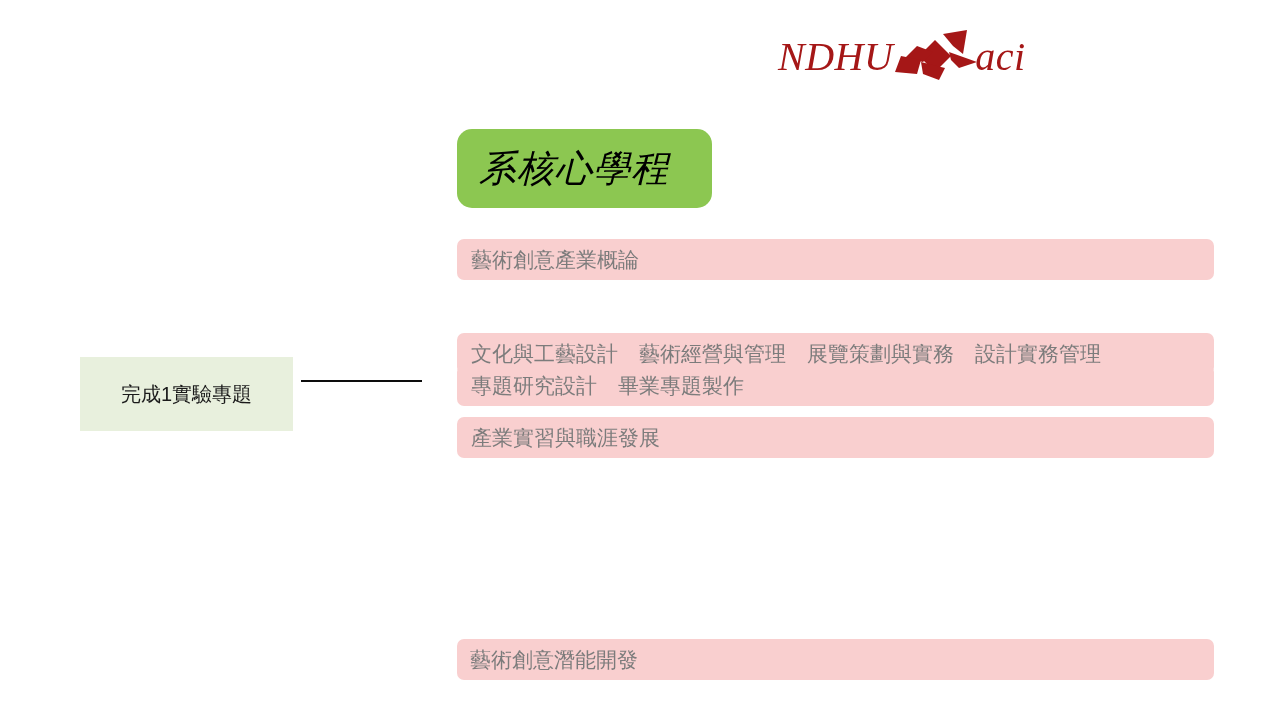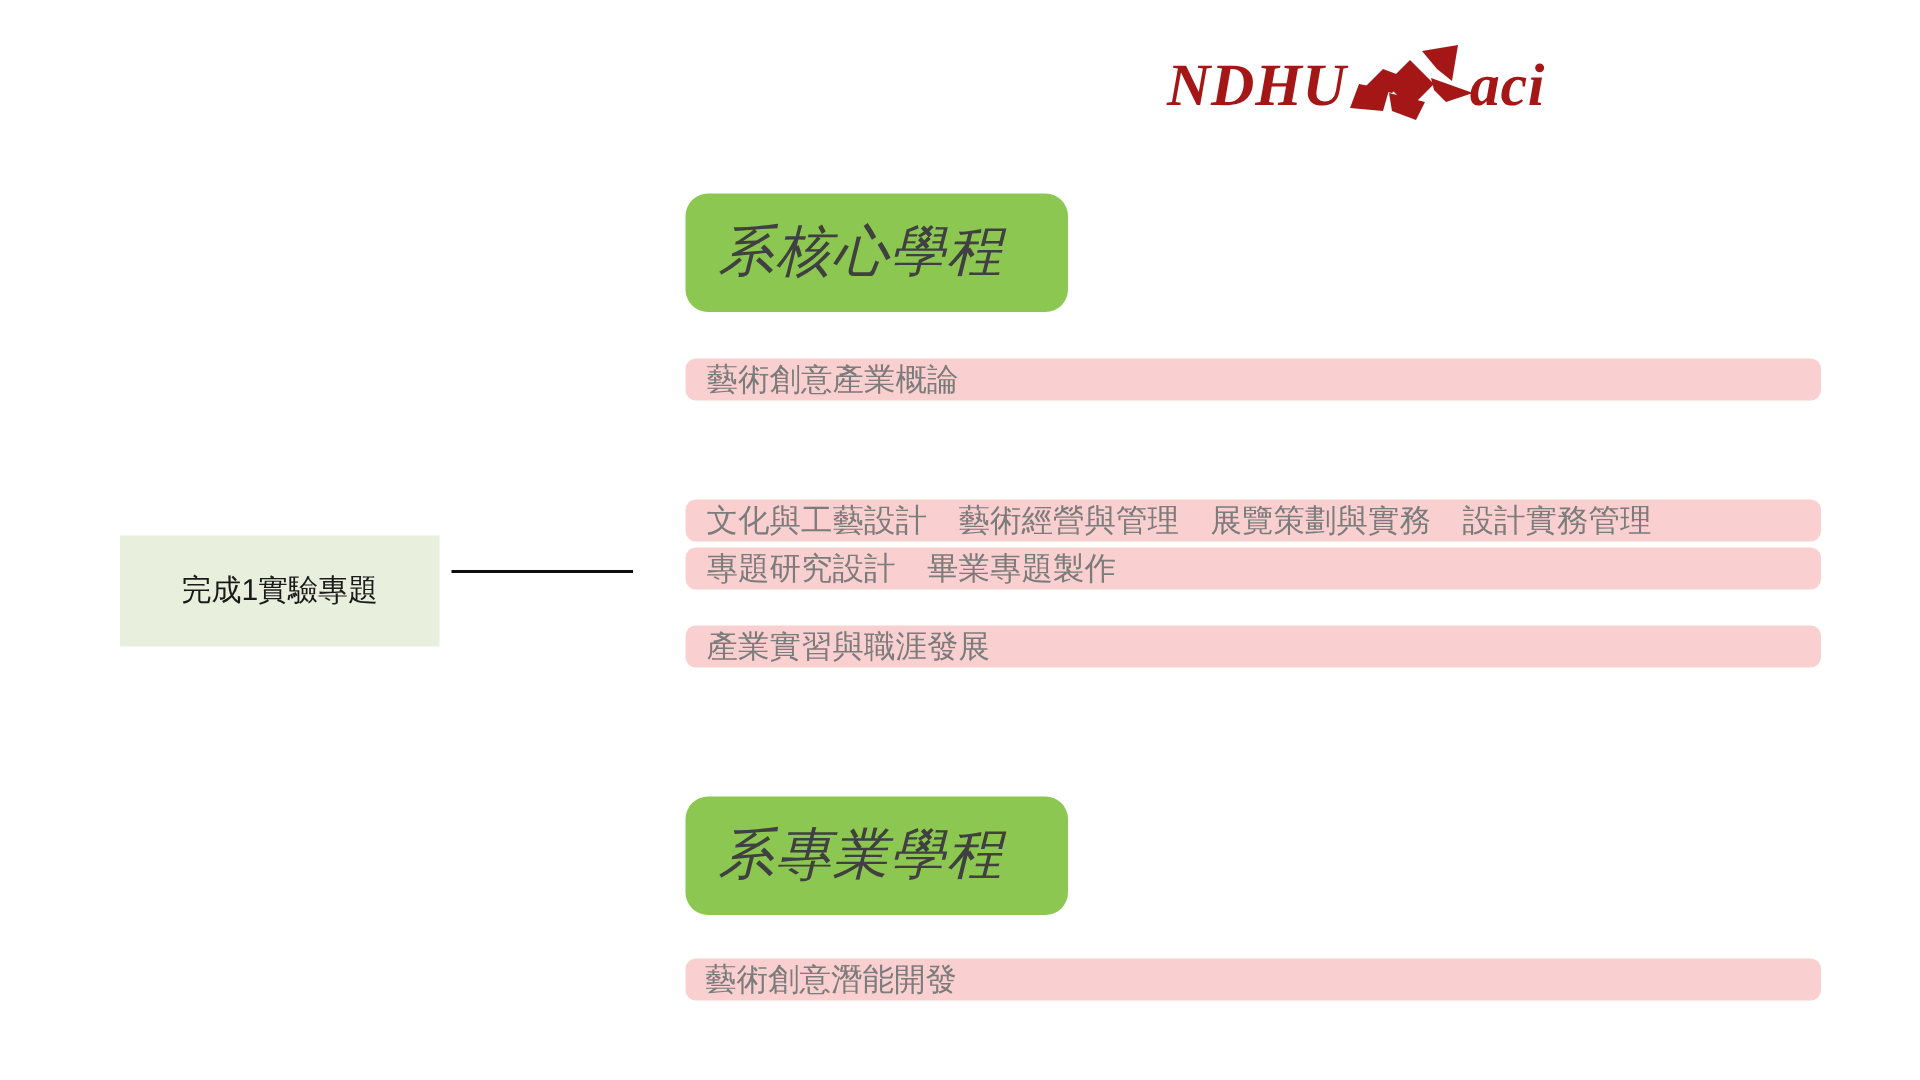--- a/index.html
+++ b/index.html
@@ -28,21 +28,21 @@
     top: 28px;
     width: 250px;
     height: 58px;
     display: flex;
     align-items: center;
     justify-content: flex-start;
   }
   .logo-text {
     font-family: "Liberation Serif", "DejaVu Serif", serif;
     font-style: italic;
-    font-weight: 700;
+    font-weight: 400;
     font-size: 40px;
     line-height: 1;
     color: #a51717;
     letter-spacing: 0.5px;
     white-space: nowrap;
   }
   .logo-mark {
     position: relative;
     width: 96px;
     height: 58px;
@@ -95,33 +95,33 @@
     display: flex;
     align-items: center;
     box-sizing: border-box;
     padding-left: 22px;
   }
   .program-header .title {
     font-family: "Liberation Serif", "DejaVu Serif", serif;
     font-style: italic;
     font-weight: 400;
     font-size: 37px;
-    color: #404040;
+    color: #000000;
     line-height: 1;
     letter-spacing: 1px;
     white-space: nowrap;
   }
   #header-core { top: 129px; height: 79px; }
   #header-pro  { top: 531px; height: 79px; }
 
   
   .course-bar {
     position: absolute;
     left: 457px;
-    height: 28px;
+    height: 41px;
     background: #f9cfcf;
     border-radius: 7px;
     display: flex;
     align-items: center;
     box-sizing: border-box;
     padding-left: 14px;
   }
   .course-bar .course-text {
     font-size: 21px;
     color: #7c7c7c;
@@ -172,21 +172,18 @@
   <div class="course-bar" id="bar-1">
     <span class="course-text">文化與工藝設計　藝術經營與管理　展覽策劃與實務　設計實務管理</span>
   </div>
   <div class="course-bar" id="bar-3">
     <span class="course-text">產業實習與職涯發展</span>
   </div>
   <div class="course-bar" id="bar-2">
     <span class="course-text">專題研究設計　畢業專題製作</span>
   </div>
 
-  <div class="program-header" id="header-pro">
-    <span class="title">系專業學程</span>
-  </div>
 
   <div class="course-bar" id="bar-4">
     <span class="course-text">藝術創意潛能開發</span>
   </div>
 
 </div>
 
 </body></html>

